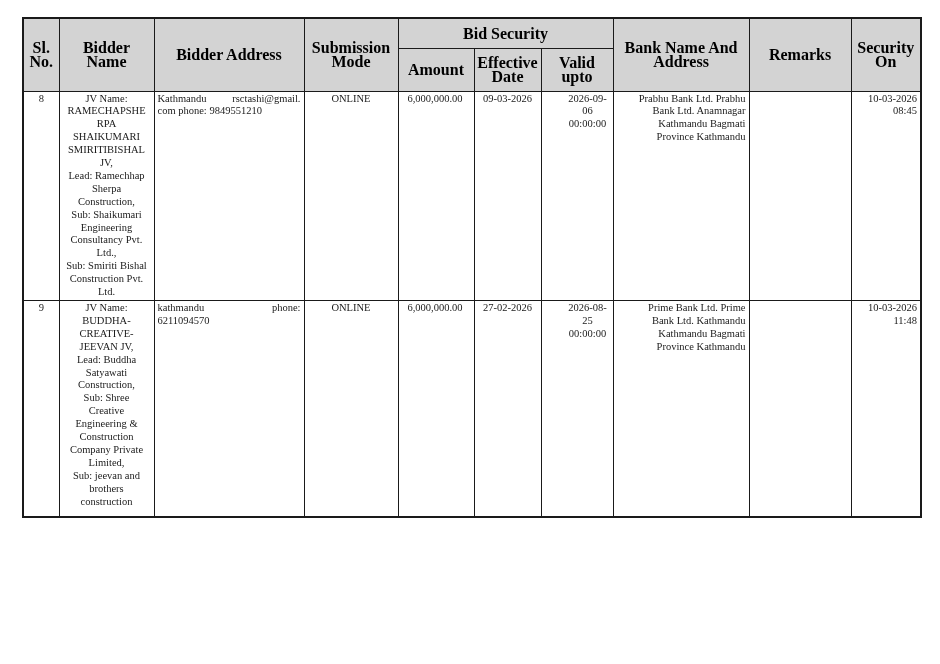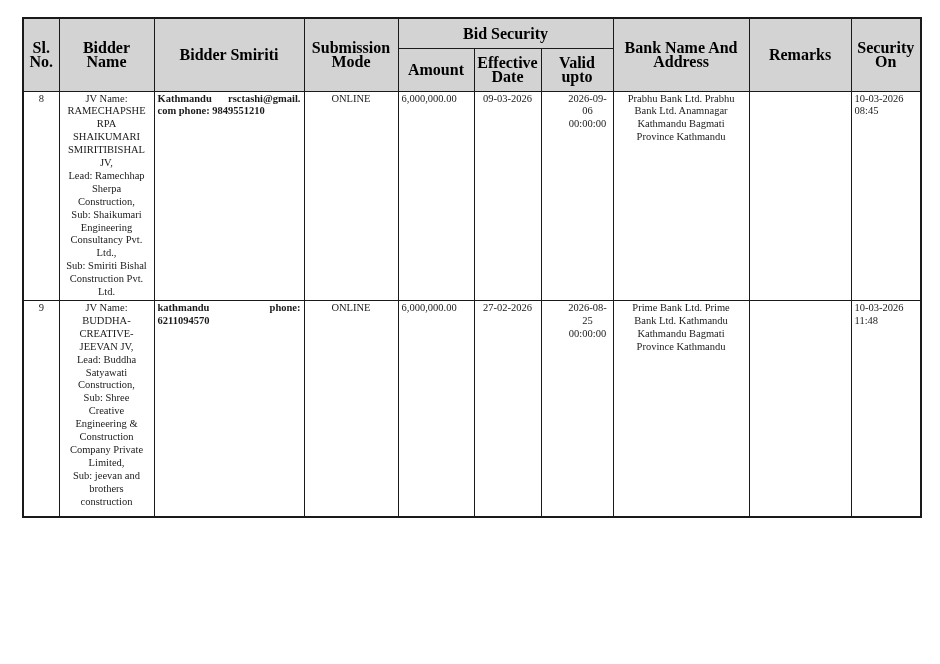--- a/index.html
+++ b/index.html
@@ -42,28 +42,28 @@
     font-size: 10.5px;
     line-height: 12.9px;
     vertical-align: top;
     padding: 1px 3px;
     color: #1a1a1a;
     background: #ffffff;
   }
   .pre { white-space: pre-line; margin-top: 21px; }
   .c-slno { text-align: center; }
   .c-name { text-align: center; }
-  .c-addr { text-align: left; font-weight: bold; }
+  .c-addr { text-align: left; }
   .addr-line1 { display: flex; justify-content: space-between; }
   .c-mode { text-align: center; }
-  .c-amount { text-align: left; padding-right: 5px; }
+  .c-amount { text-align: center; padding-right: 5px; }
   .c-effdate { text-align: center; }
   .c-valid { text-align: center; padding-left: 24px; }
-  .c-bank { text-align: center; }
-  .c-submitted { text-align: left; }
+  .c-bank { text-align: right; }
+  .c-submitted { text-align: right; }
 </style>
 </head>
 <body>
 
 <div class="page">
   <table class="bid-table">
     <colgroup>
       <col style="width:36px">
       <col style="width:95px">
       <col style="width:150px">
@@ -73,21 +73,21 @@
       <col style="width:72px">
       <col style="width:136px">
       <col style="width:102px">
       <col style="width:70px">
     </colgroup>
     <thead>
       <tr class="hrow-1">
         <th rowspan="2" class="pre">Sl.
 No.</th>
         <th rowspan="2">Bidder Name</th>
-        <th rowspan="2">Bidder Smiriti</th>
+        <th rowspan="2">Bidder Address</th>
         <th rowspan="2" class="pre">Submission
 Mode</th>
         <th colspan="3">Bid Security</th>
         <th rowspan="2">Bank Name And Address</th>
         <th rowspan="2">Remarks</th>
         <th rowspan="2" class="pre">Security
 On</th>
       </tr>
       <tr class="hrow-2">
         <th>Amount</th>

